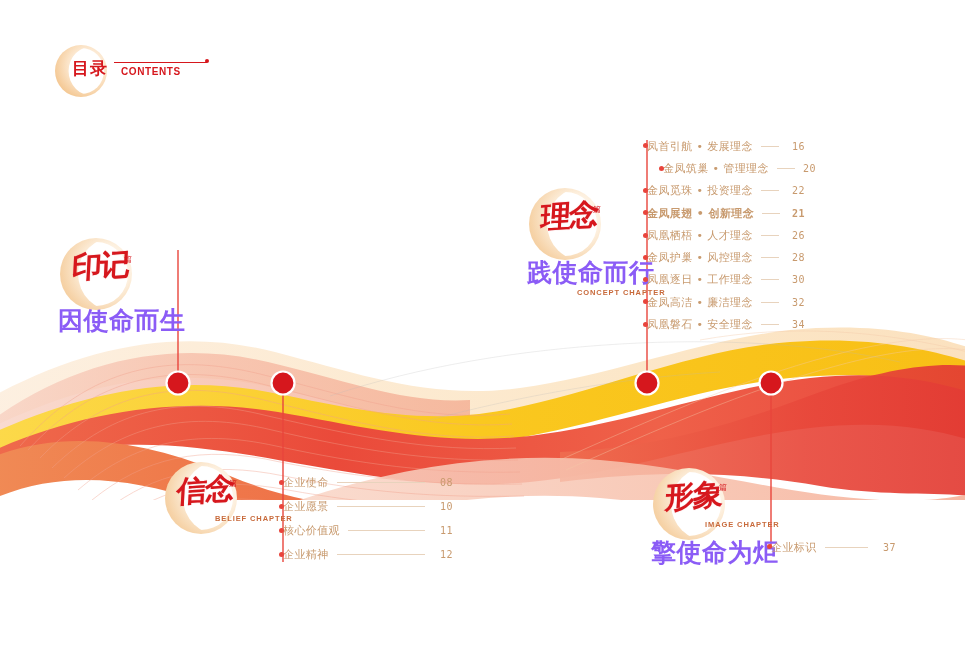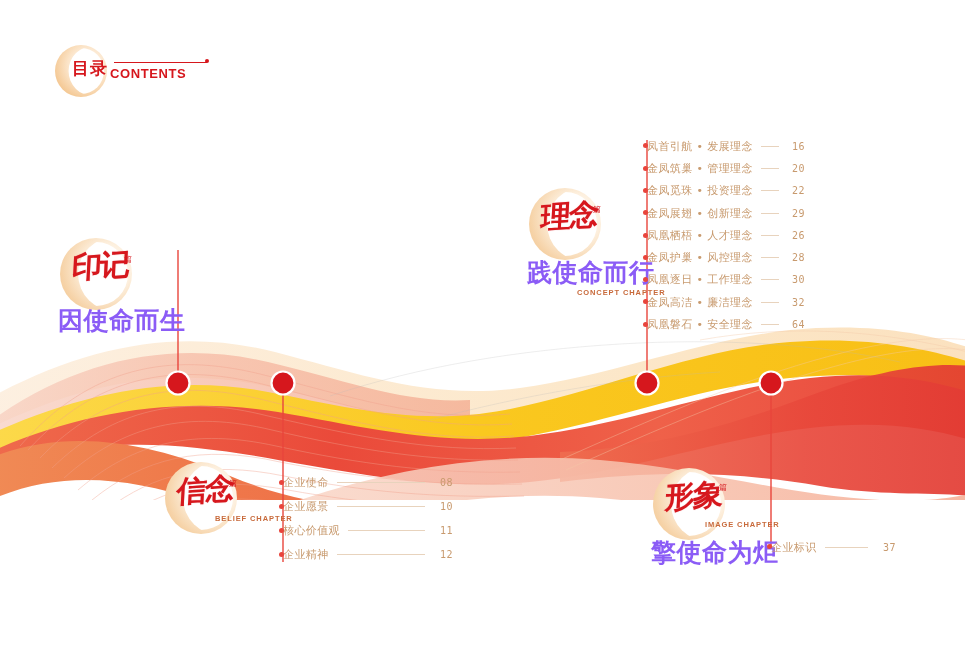--- a/index.html
+++ b/index.html
@@ -25,22 +25,22 @@
     background:#ffffff;
     clip-path:ellipse(55% 55% at 78% 50%);
   }
   .toc-cn{
     position:absolute;left:17px;top:12px;
     font-family:"DejaVu Sans",sans-serif;
     font-size:17px;font-weight:bold;color:#d6171d;letter-spacing:1px;
     white-space:nowrap;
   }
   .toc-en{
-    position:absolute;left:55px;top:21px;
-    font-size:13px;font-weight:bold;color:#d6171d;letter-spacing:.6px;
+    position:absolute;left:66px;top:21px;
+    font-size:10px;font-weight:bold;color:#d6171d;letter-spacing:.6px;
     white-space:nowrap;
   }
   .toc-rule{
     position:absolute;left:59px;top:17px;width:93px;height:1px;background:#d6171d;
   }
   .toc-dot{
     position:absolute;left:150px;top:14px;width:4px;height:4px;border-radius:50%;background:#d6171d;
   }
 
   
@@ -264,37 +264,37 @@
     <div class="slogan" style="margin-top:-6px;">践使命而行</div>
   </div>
 
   <div class="list" style="left:647px;top:135px;width:158px;">
     <div class="item" style="height:22.3px;">
       <span class="bullet"></span>
       <span class="it-label">凤首引航 • 发展理念</span>
       <span class="it-line"></span>
       <span class="it-page">16</span>
     </div>
-    <div class="item" style="height:22.3px;">
+    <div class="item" style="height:22.3px;margin-left:16px;">
       <span class="bullet"></span>
       <span class="it-label">金凤筑巢 • 管理理念</span>
       <span class="it-line"></span>
       <span class="it-page">20</span>
     </div>
     <div class="item" style="height:22.3px;">
       <span class="bullet"></span>
       <span class="it-label">金凤觅珠 • 投资理念</span>
       <span class="it-line"></span>
       <span class="it-page">22</span>
     </div>
-    <div class="item" style="height:22.3px;">
+    <div class="item" style="height:22.3px;font-weight:bold;">
       <span class="bullet"></span>
       <span class="it-label">金凤展翅 • 创新理念</span>
       <span class="it-line"></span>
-      <span class="it-page">29</span>
+      <span class="it-page">21</span>
     </div>
     <div class="item" style="height:22.3px;">
       <span class="bullet"></span>
       <span class="it-label">凤凰栖梧 • 人才理念</span>
       <span class="it-line"></span>
       <span class="it-page">26</span>
     </div>
     <div class="item" style="height:22.3px;">
       <span class="bullet"></span>
       <span class="it-label">金凤护巢 • 风控理念</span>
@@ -310,21 +310,21 @@
     <div class="item" style="height:22.3px;">
       <span class="bullet"></span>
       <span class="it-label">金凤高洁 • 廉洁理念</span>
       <span class="it-line"></span>
       <span class="it-page">32</span>
     </div>
     <div class="item" style="height:22.3px;">
       <span class="bullet"></span>
       <span class="it-label">凤凰磐石 • 安全理念</span>
       <span class="it-line"></span>
-      <span class="it-page">64</span>
+      <span class="it-page">34</span>
     </div>
   </div>
 
   <div class="chapter" style="left:651px;top:468px;">
     <div class="seal">
       <div class="seal-disc"></div>
       <div class="seal-cn"><span>形象</span></div>
       <div class="seal-pian" style="left:68px;top:14px;">篇</div>
       <div class="seal-en" style="left:54px;top:52px;">IMAGE CHAPTER</div>
     </div>

